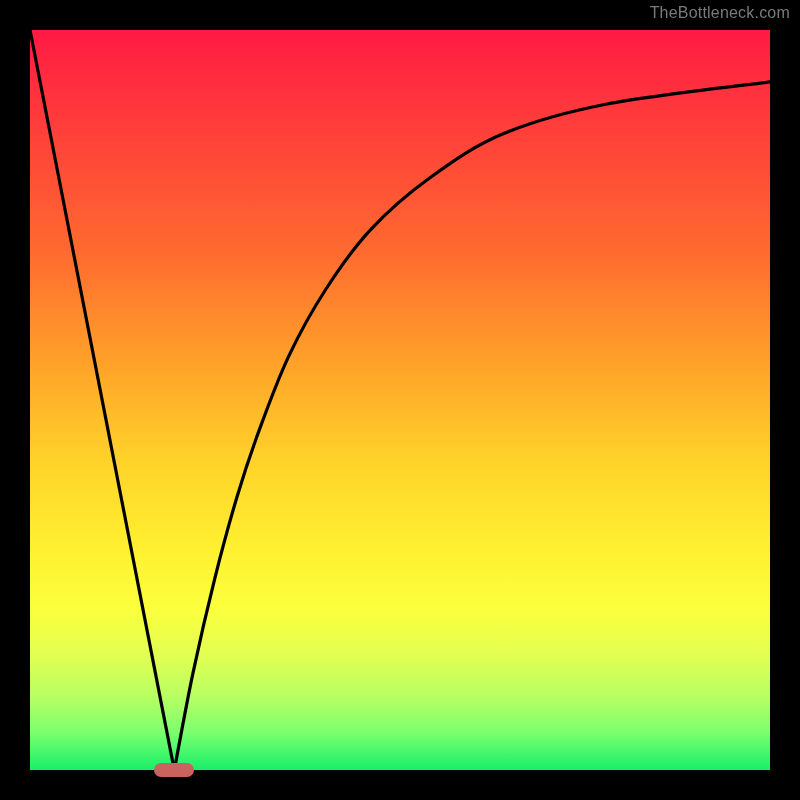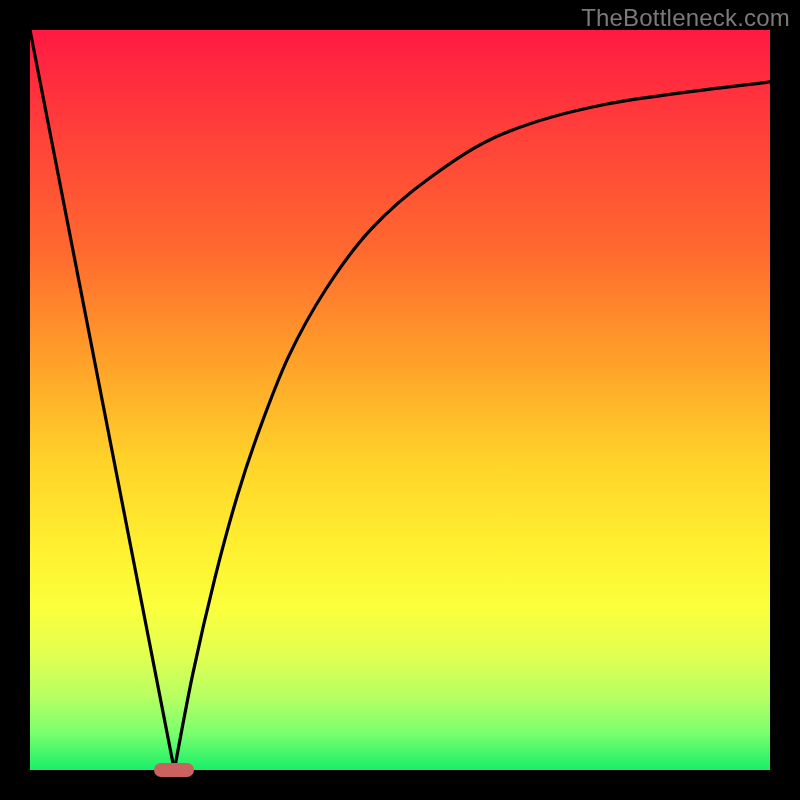--- a/index.html
+++ b/index.html
@@ -38,21 +38,21 @@
       #7aff6e 95%,
       #18ef69 100%
     );
   }
   .watermark {
     position: absolute;
     top: 4px;
     right: 10px;
     color: #7a7a7a;
     font-family: Arial, Helvetica, sans-serif;
-    font-size: 24px;
+    font-size: 16px;
     letter-spacing: 0.2px;
     user-select: none;
   }
   svg.curves {
     position: absolute;
     left: 0;
     top: 0;
     width: 740px;
     height: 740px;
   }

